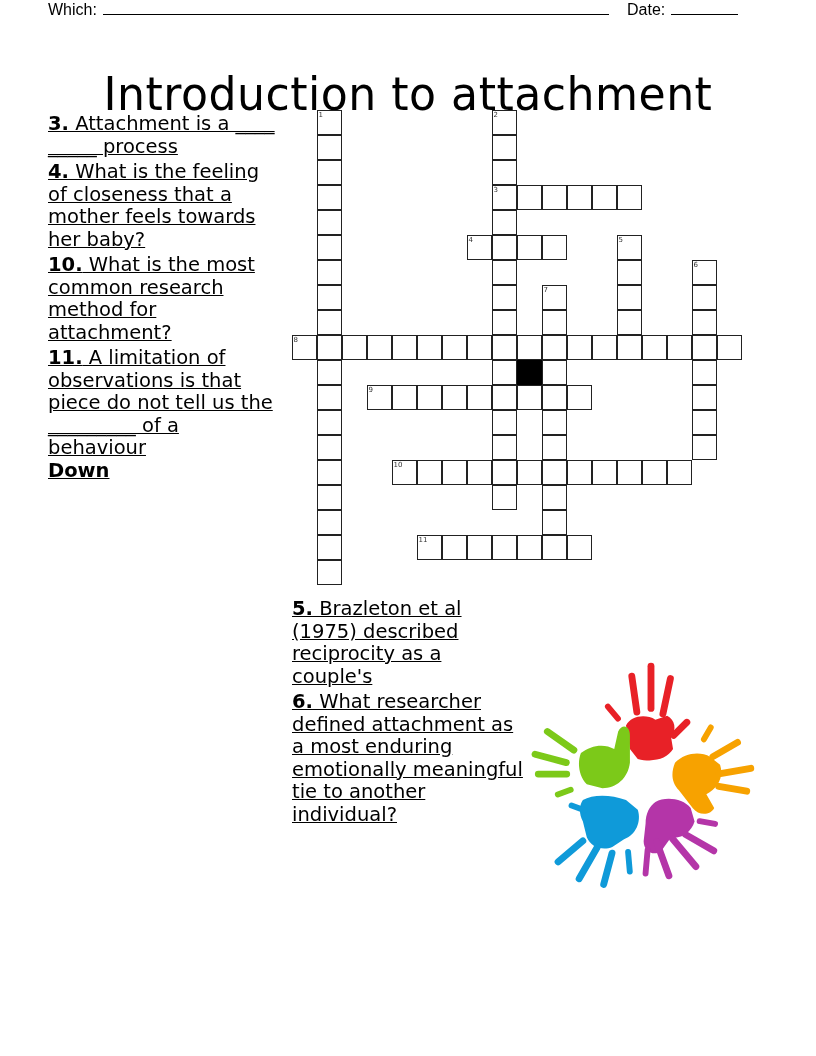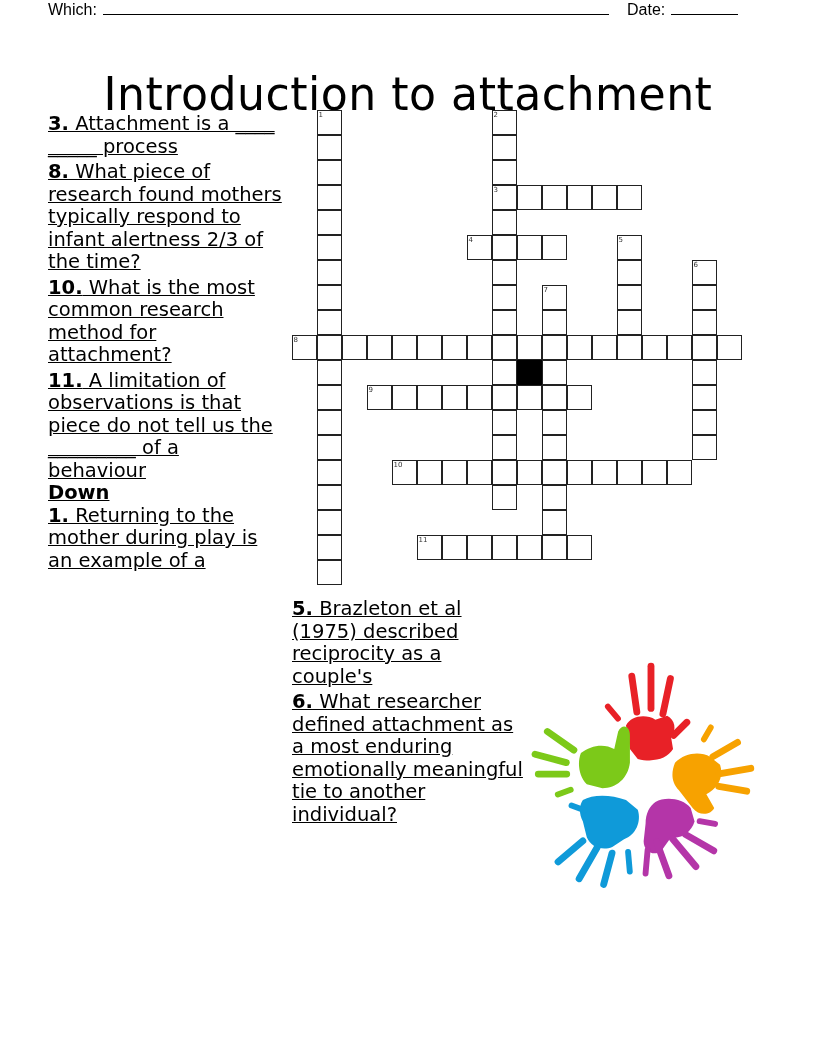--- a/index.html
+++ b/index.html
@@ -31,25 +31,24 @@
   <span>Which:</span><span class="blank"></span>
 </div>
 <div id="date-line" class="header-line">
   <span>Date:</span><span class="blank"></span>
 </div>
 
 <h1 id="title">Introduction to attachment</h1>
 
 <div id="clues-left" class="clues-col">
   <p class="clue"><span class="num">3.</span><span> Attachment is a ____ _____ process</span></p>
-  <p class="clue"><span class="num">8.</span><span> What piece of research found mothers typically respond to infant alertness 2/3 of the time?</span></p>
+  <p class="clue"><span class="num">4.</span><span> What is the feeling of closeness that a mother feels towards her baby?</span></p>
   <p class="clue"><span class="num">10.</span><span> What is the most common research method for attachment?</span></p>
   <p class="clue" style="margin-bottom:0"><span class="num">11.</span><span> A limitation of observations is that piece do not tell us the _________ of a behaviour</span></p>
   <p class="clue-heading">Down</p>
-  <p class="clue"><span class="num">1.</span><span> Returning to the mother during play is an example of a</span></p>
 </div>
 
 <div id="clues-right" class="clues-col">
   <p class="clue"><span class="num">5.</span><span> Brazleton et al (1975) described reciprocity as a couple's</span></p>
   <p class="clue"><span class="num">6.</span><span> What researcher defined attachment as a most enduring emotionally meaningful tie to another individual?</span></p>
 </div>
 
 <div id="grid">
     <div class="cell" style="left: 25px; top: 0px;">
       <span class="cnum">1</span>

